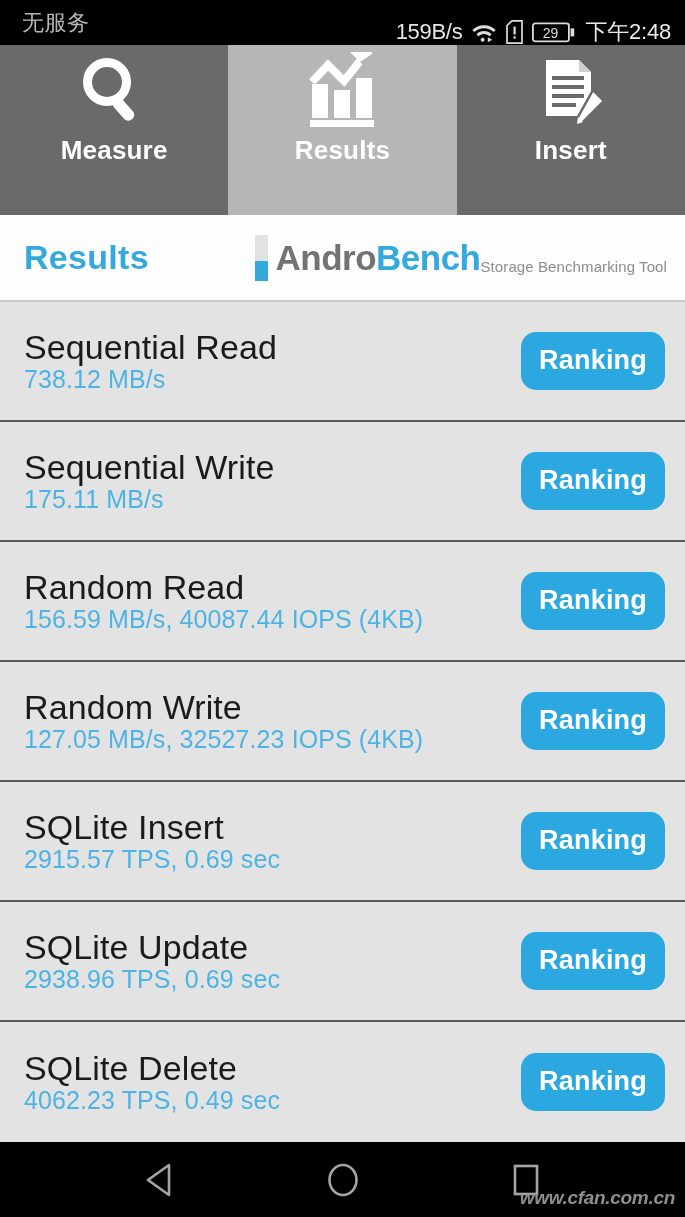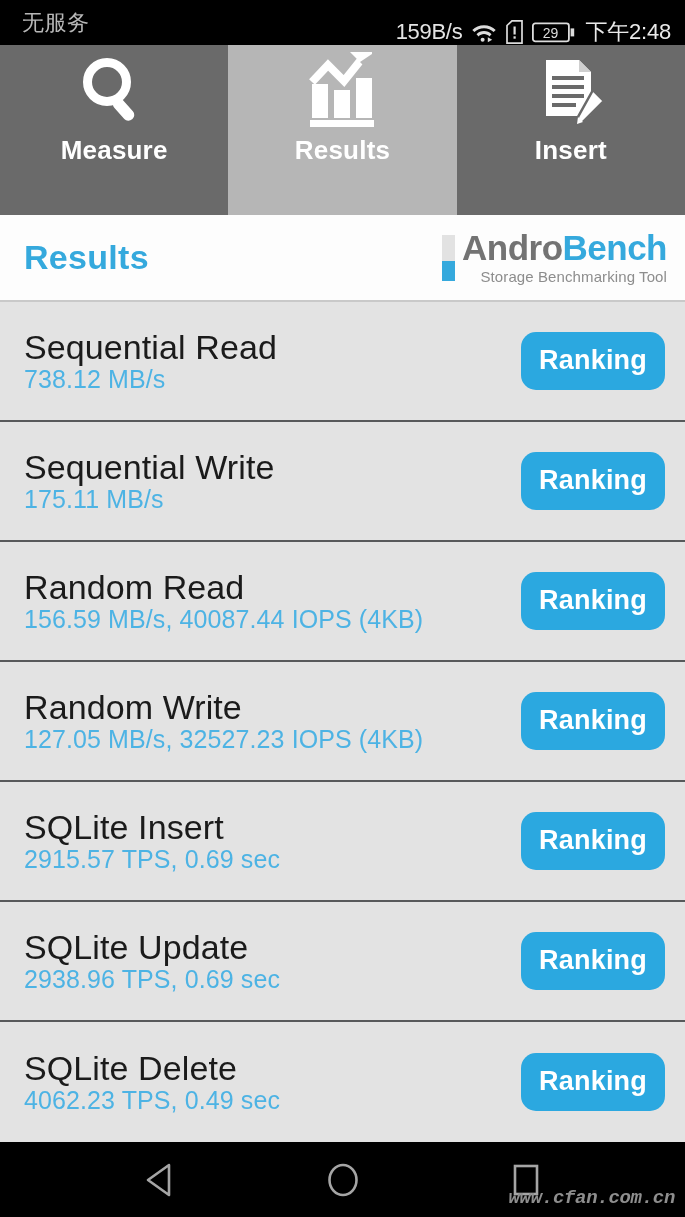--- a/index.html
+++ b/index.html
@@ -122,21 +122,21 @@
     gap: 7px;
   }
   .logo-bar {
     width: 13px;
     height: 46px;
     display: flex;
     flex-direction: column;
   }
   .logo-bar .top { flex: 1.4; background: #e2e2e2; }
   .logo-bar .bot { flex: 1; background: #35a9dd; }
-  .logo-text { display: flex; flex-direction: column; align-items: flex-end; }
+  .logo-text { display: flex; flex-direction: row; align-items: flex-end; }
   .logo-word { font-size: 35px; font-weight: bold; letter-spacing: -0.5px; line-height: 1; }
   .logo-word .andro { color: #737373; }
   .logo-word .bench { color: #35a9dd; }
   .logo-tag {
     font-size: 15px;
     color: #8d8d8d;
     margin-top: 3px;
     letter-spacing: 0.1px;
   }
 
@@ -196,21 +196,21 @@
   }
   .nav-btn { cursor: pointer; display: flex; align-items: center; justify-content: center; }
   .watermark {
     position: absolute;
     right: 10px;
     bottom: 8px;
     color: #8e8e8e;
     font-size: 19px;
     font-style: italic;
     font-weight: bold;
-    font-family: Liberation Mono, monospace;
+    font-family: Liberation Sans, sans-serif;
     letter-spacing: -0.3px;
   }
 </style>
 </head>
 <body>
 
 <div id="app">
 
   <div class="statusbar">
     <div class="status-left">无服务</div>

